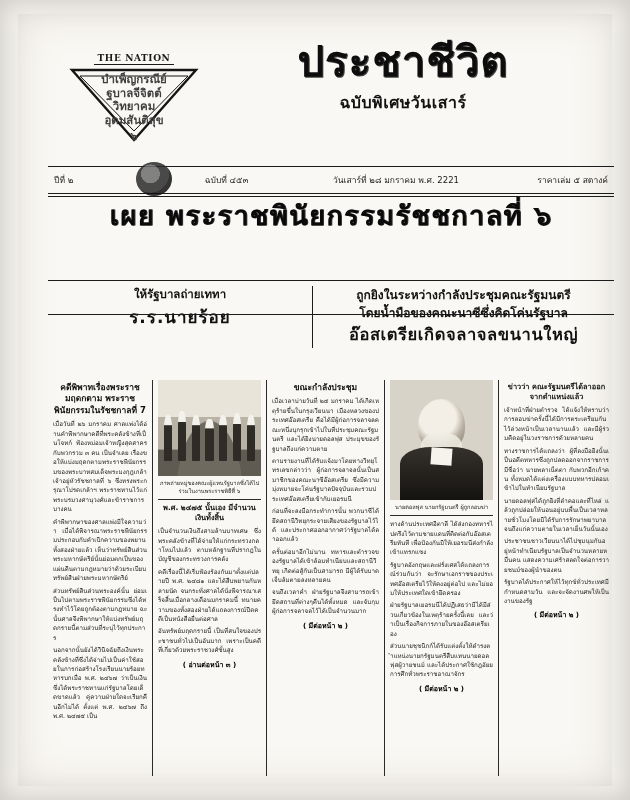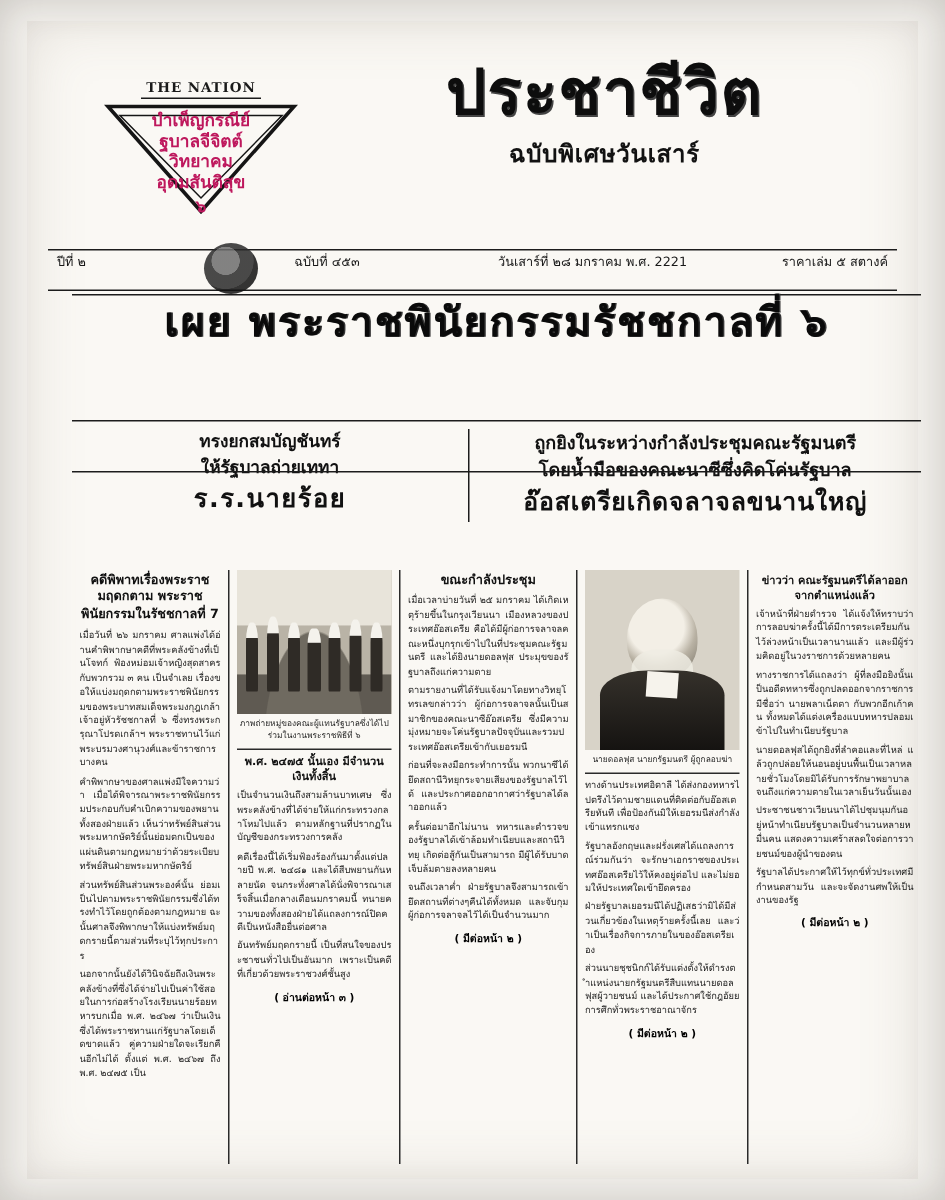--- a/index.html
+++ b/index.html
@@ -66,21 +66,21 @@
     margin: 2px auto 0 auto;
   }
   .tri svg { position: absolute; left: 0; top: 0; }
   .tri-lines {
     position: absolute;
     left: 0;
     top: 6px;
     width: 132px;
     text-align: center;
     font-family: "DejaVu Sans", sans-serif;
-    color: #be185d;
+    color: #404040;
     line-height: 1.18;
   }
   .tri-lines div { font-size: 11.5px; font-weight: bold; }
   .tri-num { font-size: 11px !important; margin-top: 4px; }
 
   .logo-main {
     position: absolute;
     left: 200px;
     top: 8px;
     width: 370px;
@@ -99,30 +99,31 @@
     font-size: 16px;
     font-weight: bold;
     color: #121212;
     margin-top: 6px;
     letter-spacing: 0.5px;
   }
 
   
   .folio {
     position: absolute;
-    left: 14px;
+    left: 30px;
     top: 152px;
     width: 566px;
     border-top: 1.6px solid #1c1c1c;
     border-bottom: 1.6px solid #1c1c1c;
     height: 26px;
     display: flex;
-    align-items: flex-start;
+    align-items: center;
     font-size: 8.5px;
     color: #181818;
+    gap: 15px;
   }
   .folio .cell { padding: 0 6px; }
   .folio .c1 { width: 78px; }
   .folio .c2 { flex: 1; text-align: center; }
   .folio .c3 { width: 150px; text-align: center; }
   .folio .c4 { width: 110px; text-align: right; }
   .folio-seal {
     position: absolute;
     left: 118px;
     top: 148px;
@@ -388,21 +389,20 @@
     </div>
     <div class="folio-seal"></div>
 
     <div class="headline">
       <div class="h1">เผย พระราชพินัยกรรมรัชชกาลที่ ๖</div>
     </div>
     <div class="hr-thin hr-b"></div>
 
     <div class="deck">
       <div class="deck-left">
-        <div>ทรงยกสมบัญชันทร์</div>
         <div>ให้รัฐบาลถ่ายเททา</div>
         <div class="rb">ร.ร.นายร้อย</div>
       </div>
       <div class="deck-right">
         <div>ถูกยิงในระหว่างกำลังประชุมคณะรัฐมนตรี</div>
         <div>โดยน้ำมือของคณะนาซีซึ่งคิดโค่นรัฐบาล</div>
         <div class="rb">อ๊อสเตรียเกิดจลาจลขนานใหญ่</div>
       </div>
     </div>
     <div class="hr-thin hr-c"></div>

